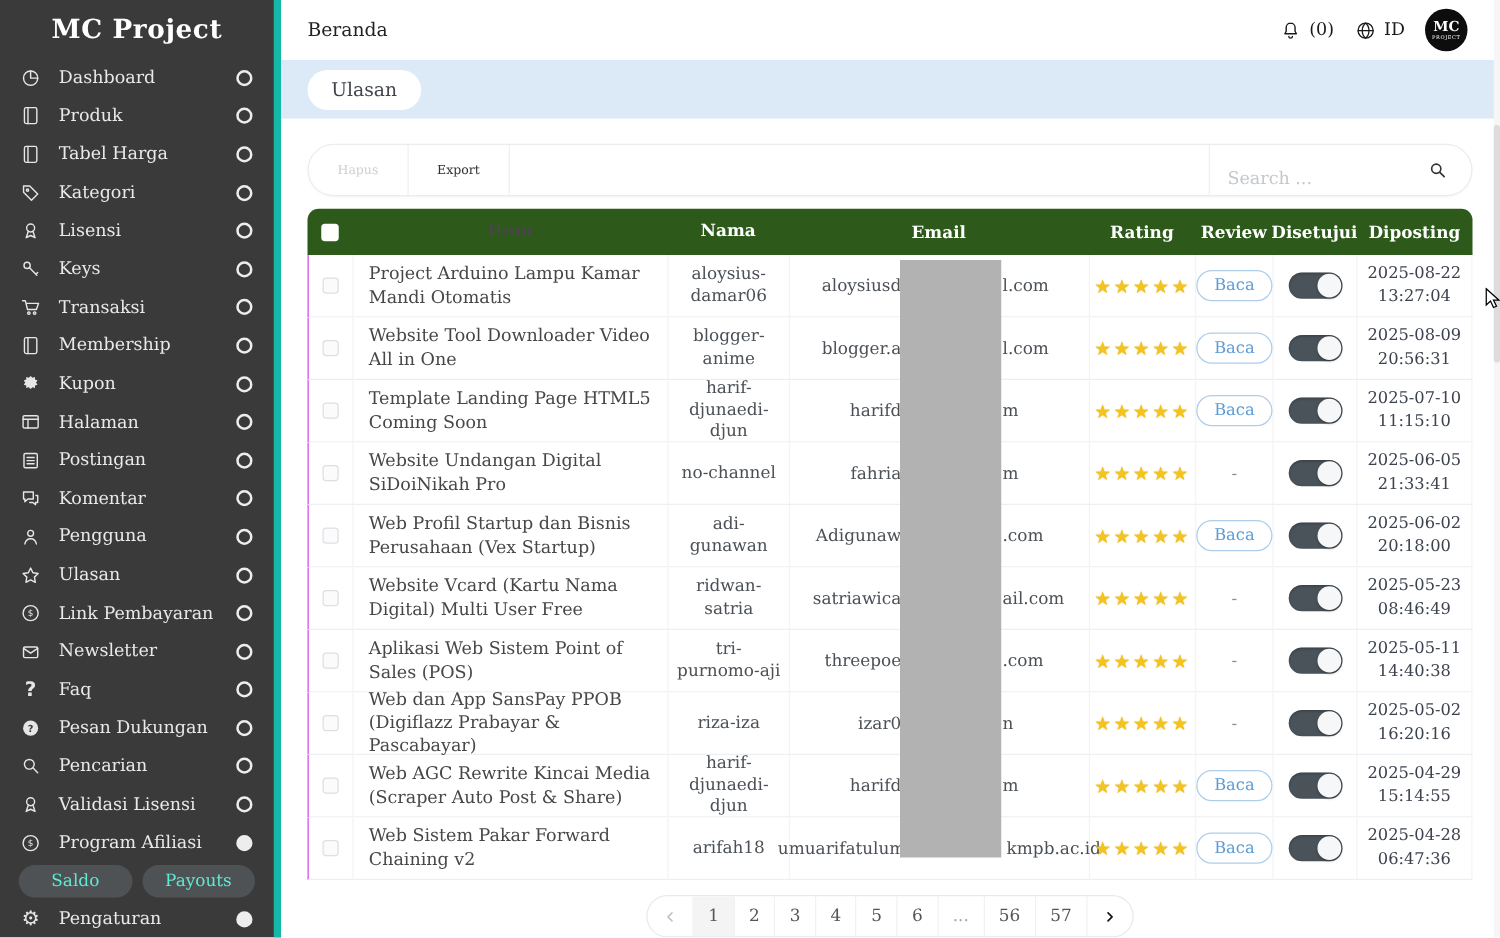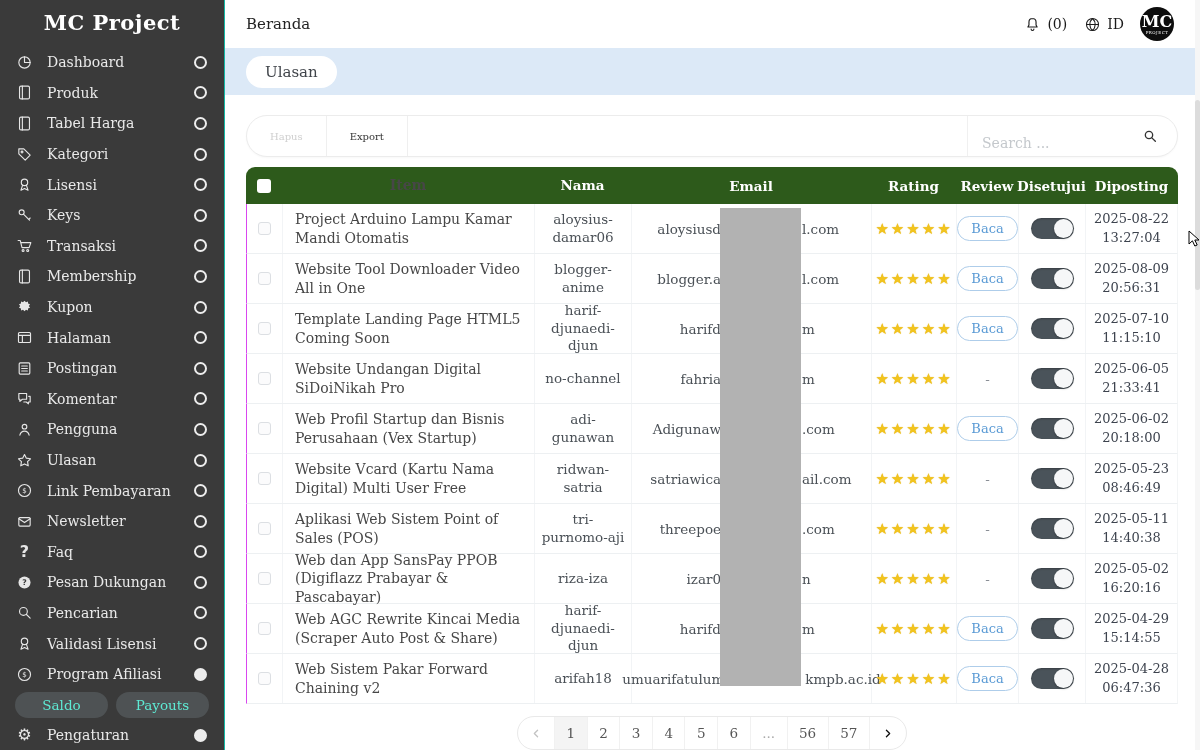--- a/index.html
+++ b/index.html
@@ -1,39 +1,39 @@
 <!DOCTYPE html>
 <html><head>
 <meta charset="utf-8">
 <style>
   * { box-sizing: border-box; margin: 0; padding: 0; }
   html,body { width:1200px; height:750px; overflow:hidden; }
   body { font-family:"DejaVu Serif", serif; display:flex; background:#fff; position:relative; }
 
   
-  .sidebar { width:225px; flex:0 0 225px; background:#3a3a3a; color:#e9e9e9; height:750px; overflow:hidden; border-right:1px solid #14b8a6; }
+  .sidebar { width:225px; flex:0 0 225px; background:#3a3a3a; color:#e9e9e9; height:750px; overflow:hidden; border-right:6px solid #14b8a6; }
   .logo { text-align:center; padding:10px 0 12px; font-size:21px; font-weight:bold; color:#fff; letter-spacing:.5px; }
   .side-item { display:flex; align-items:center; height:30.6px; padding:0 17px 0 15px; gap:13px; font-size:14px; cursor:pointer; }
   .icn { width:19px; display:flex; justify-content:center; align-items:center; color:#e6e6e6; flex:0 0 19px; }
   .icn svg { display:block; }
   .glyph-icn { font-family:"DejaVu Sans", sans-serif; font-size:16px; line-height:1; font-weight:bold; }
   .side-label { flex:1; white-space:nowrap; }
   .side-ind { width:13px; height:13px; border-radius:50%; border:2px solid #ededed; flex:0 0 13px; }
   .side-ind.filled { background:#ededed; }
   .side-btnrow { display:flex; gap:8px; padding:3px 15px; height:30.6px; align-items:center; }
   .side-btn { flex:1; background:#4e5254; color:#5eead4; border:none; border-radius:999px; height:26px; font-size:13.5px; font-family:"DejaVu Serif", serif; cursor:pointer; }
 
   
   .main { flex:1; display:flex; flex-direction:column; position:relative; background:#fff; }
   .topbar { height:50px; display:flex; align-items:center; justify-content:space-between; padding:0 26px 0 21px; background:#fff; }
   .breadcrumb { font-size:15px; color:#222; }
   .top-right { display:flex; align-items:center; gap:16px; color:#1a1a1a; font-size:14px; }
   .top-group { display:flex; align-items:center; gap:5px; cursor:pointer; }
   .avatar { width:34px; height:34px; border-radius:50%; background:#0d0d0d; color:#fff; display:flex; flex-direction:column; align-items:center; justify-content:center; line-height:1; cursor:pointer; }
-  .avatar .av-main { font-size:16px; font-weight:bold; }
+  .avatar .av-main { font-size:11px; font-weight:bold; }
   .avatar .av-sub { font-size:4px; letter-spacing:.5px; margin-top:1px; }
 
   .blue-band { height:48px; background:#dce9f7; display:flex; align-items:center; padding:0 21px; }
   .page-pill { background:#fff; border-radius:999px; padding:7px 19px; font-size:15px; color:#40444a; }
 
   .content { flex:1; position:relative; padding:20px 22px 0 21px; background:#fff; }
 
   
   .toolbar { height:42px; border:1px solid #ececec; border-radius:999px; display:flex; align-items:stretch; background:#fff; box-shadow:0 1px 2px rgba(0,0,0,.03); }
   .tb-btn { display:flex; align-items:center; padding:0 23px; font-size:10px; border:none; background:none; font-family:"DejaVu Serif", serif; border-right:1px solid #efefef; cursor:pointer; }

